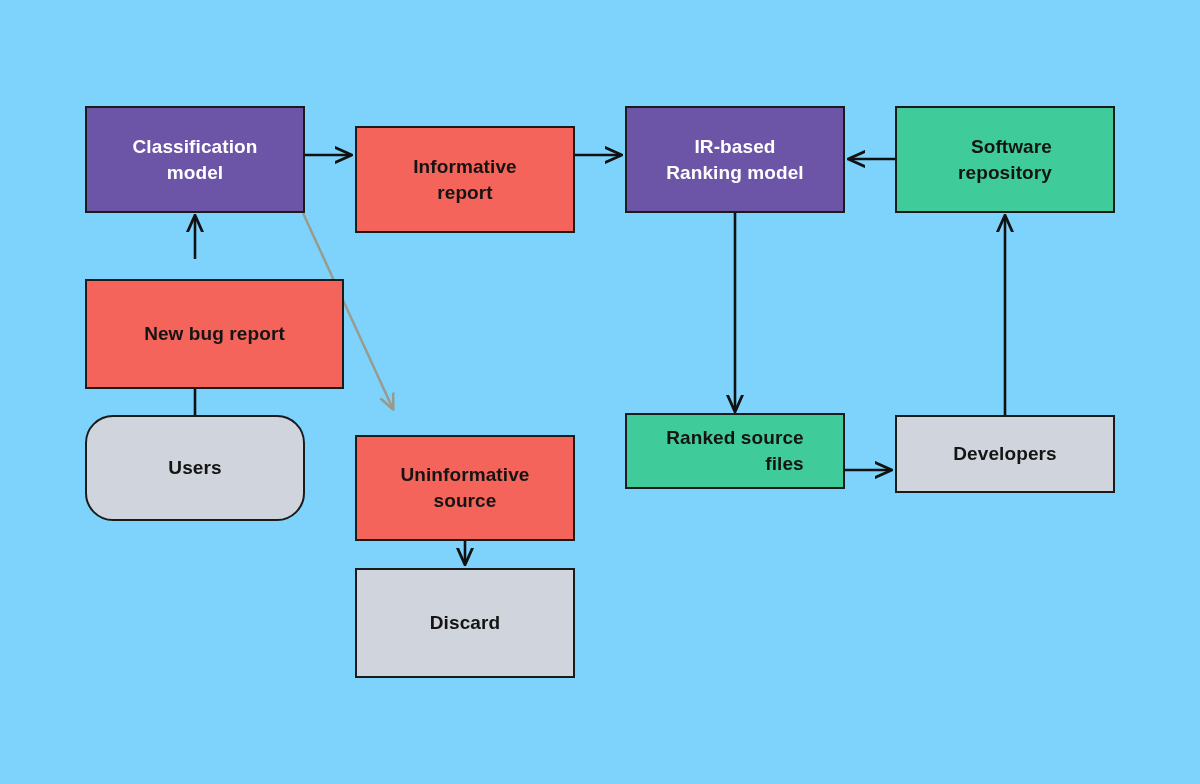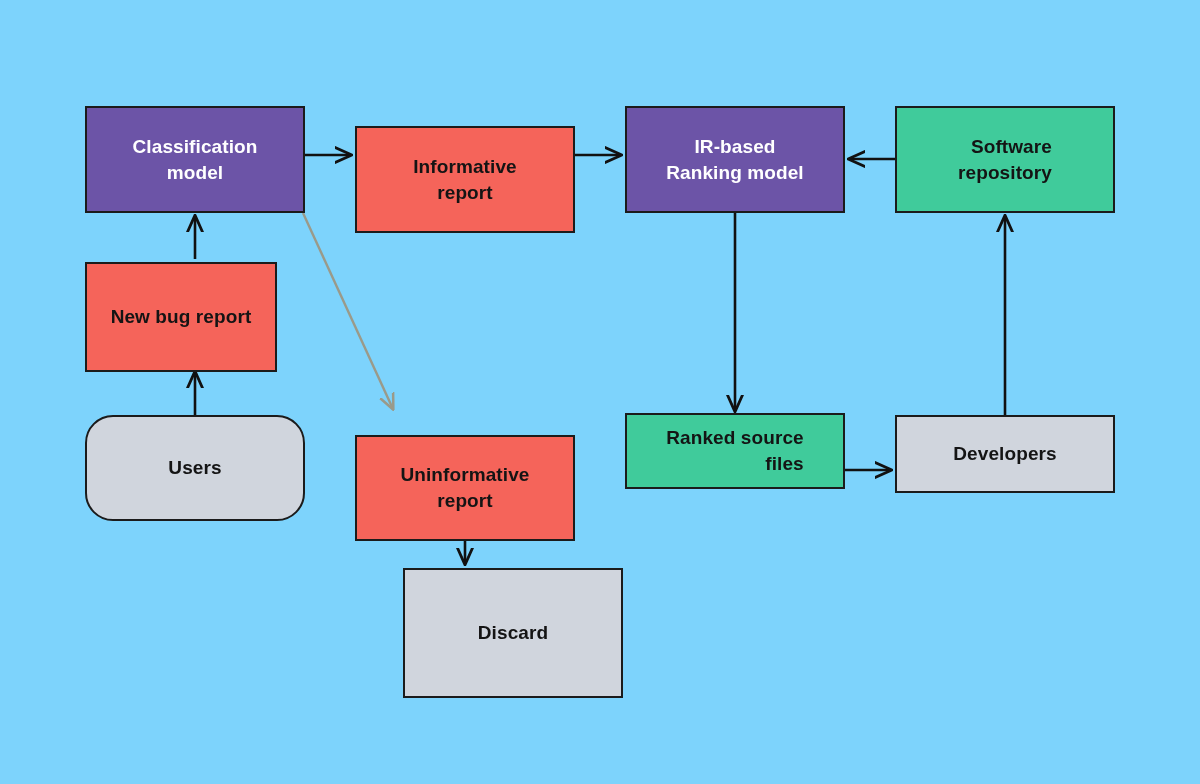--- a/index.html
+++ b/index.html
@@ -46,26 +46,26 @@
   .node-purple { background: #6C54A7; color: #ffffff; }
   .node-red    { background: #F5645A; color: #141414; margin-top: 20px; }
   .node-green  { background: #40CB9B; color: #141414; text-align: right; }
   .node-gray   { background: #D0D5DD; color: #141414; }
 
   
   #node-classification-model { left: 85px;  top: 106px; width: 220px; height: 107px; }
   #node-informative-report   { left: 355px; top: 106px; width: 220px; height: 107px; }
   #node-ir-ranking-model     { left: 625px; top: 106px; width: 220px; height: 107px; }
   #node-software-repository  { left: 895px; top: 106px; width: 220px; height: 107px; }
-  #node-new-bug-report       { left: 85px;  top: 242px; width: 192px; height: 110px; }
+  #node-new-bug-report       { left: 85px;  top: 259px; width: 259px; height: 110px; }
   #node-users                { left: 85px;  top: 415px; width: 220px; height: 106px; border-radius: 28px; }
   #node-uninformative-report { left: 355px; top: 415px; width: 220px; height: 106px; }
   #node-ranked-source-files  { left: 625px; top: 413px; width: 220px; height: 76px; }
   #node-developers           { left: 895px; top: 415px; width: 220px; height: 78px; }
-  #node-discard              { left: 355px; top: 568px; width: 220px; height: 130px; margin-left: 48px; }
+  #node-discard              { left: 355px; top: 568px; width: 220px; height: 110px; }
 </style>
 </head>
 <body>
 
 <div id="diagram-canvas">
 
   <svg id="edge-layer" viewBox="0 0 1200 784" width="1200" height="784" aria-hidden="true">
     <defs>
       <marker id="arrow-black" viewBox="0 0 10 10" refX="9" refY="5" markerWidth="7" markerHeight="7" orient="auto-start-reverse">
         <path d="M 0 0.8 L 9.5 5 L 0 9.2" fill="none" stroke="#111111" stroke-width="1.5" stroke-linecap="round" stroke-linejoin="round"></path>
@@ -102,21 +102,21 @@
 Ranking model</div>
 
   <div class="node node-green" id="node-software-repository">Software
 repository</div>
 
   <div class="node node-red" id="node-new-bug-report">New bug report</div>
 
   <div class="node node-gray" id="node-users">Users</div>
 
   <div class="node node-red" id="node-uninformative-report">Uninformative
-report</div>
+source</div>
 
   <div class="node node-green" id="node-ranked-source-files">Ranked source
 files</div>
 
   <div class="node node-gray" id="node-developers">Developers</div>
 
   <div class="node node-gray" id="node-discard">Discard</div>
 
 </div>
 

